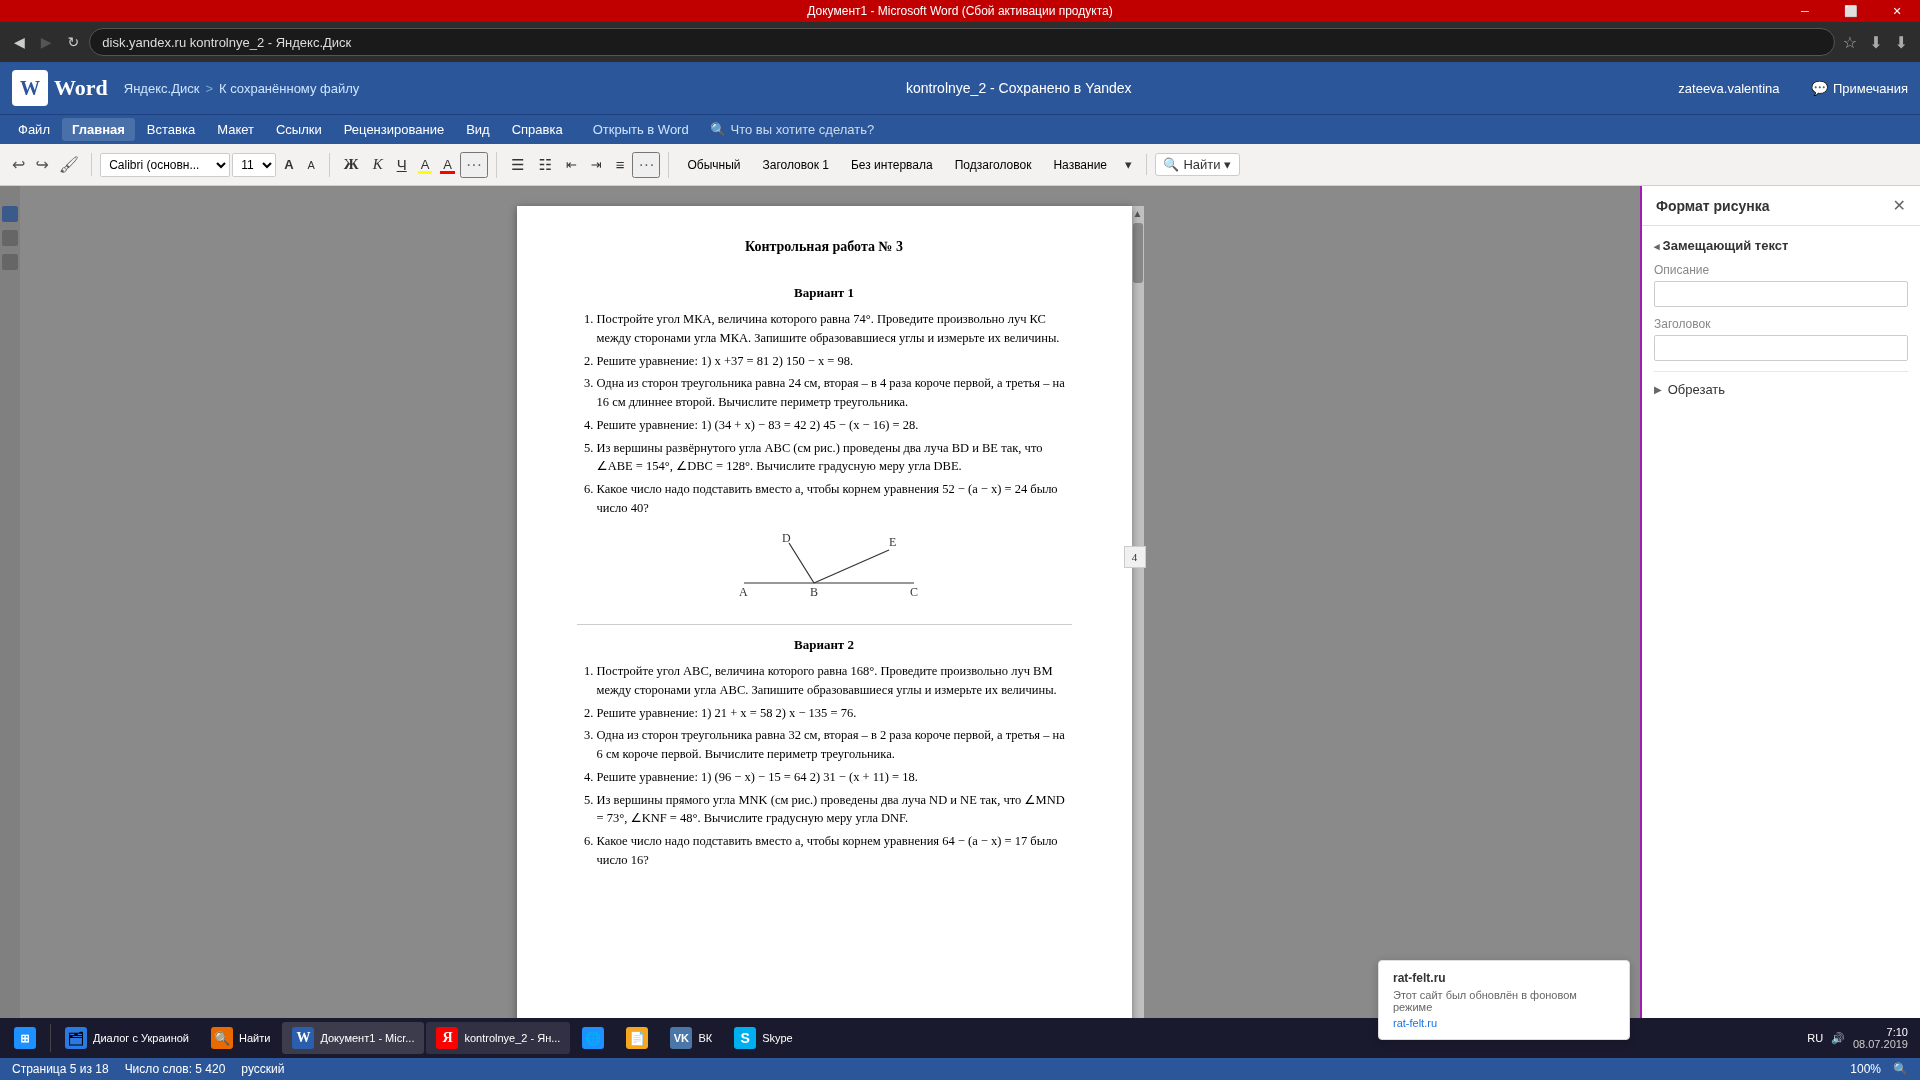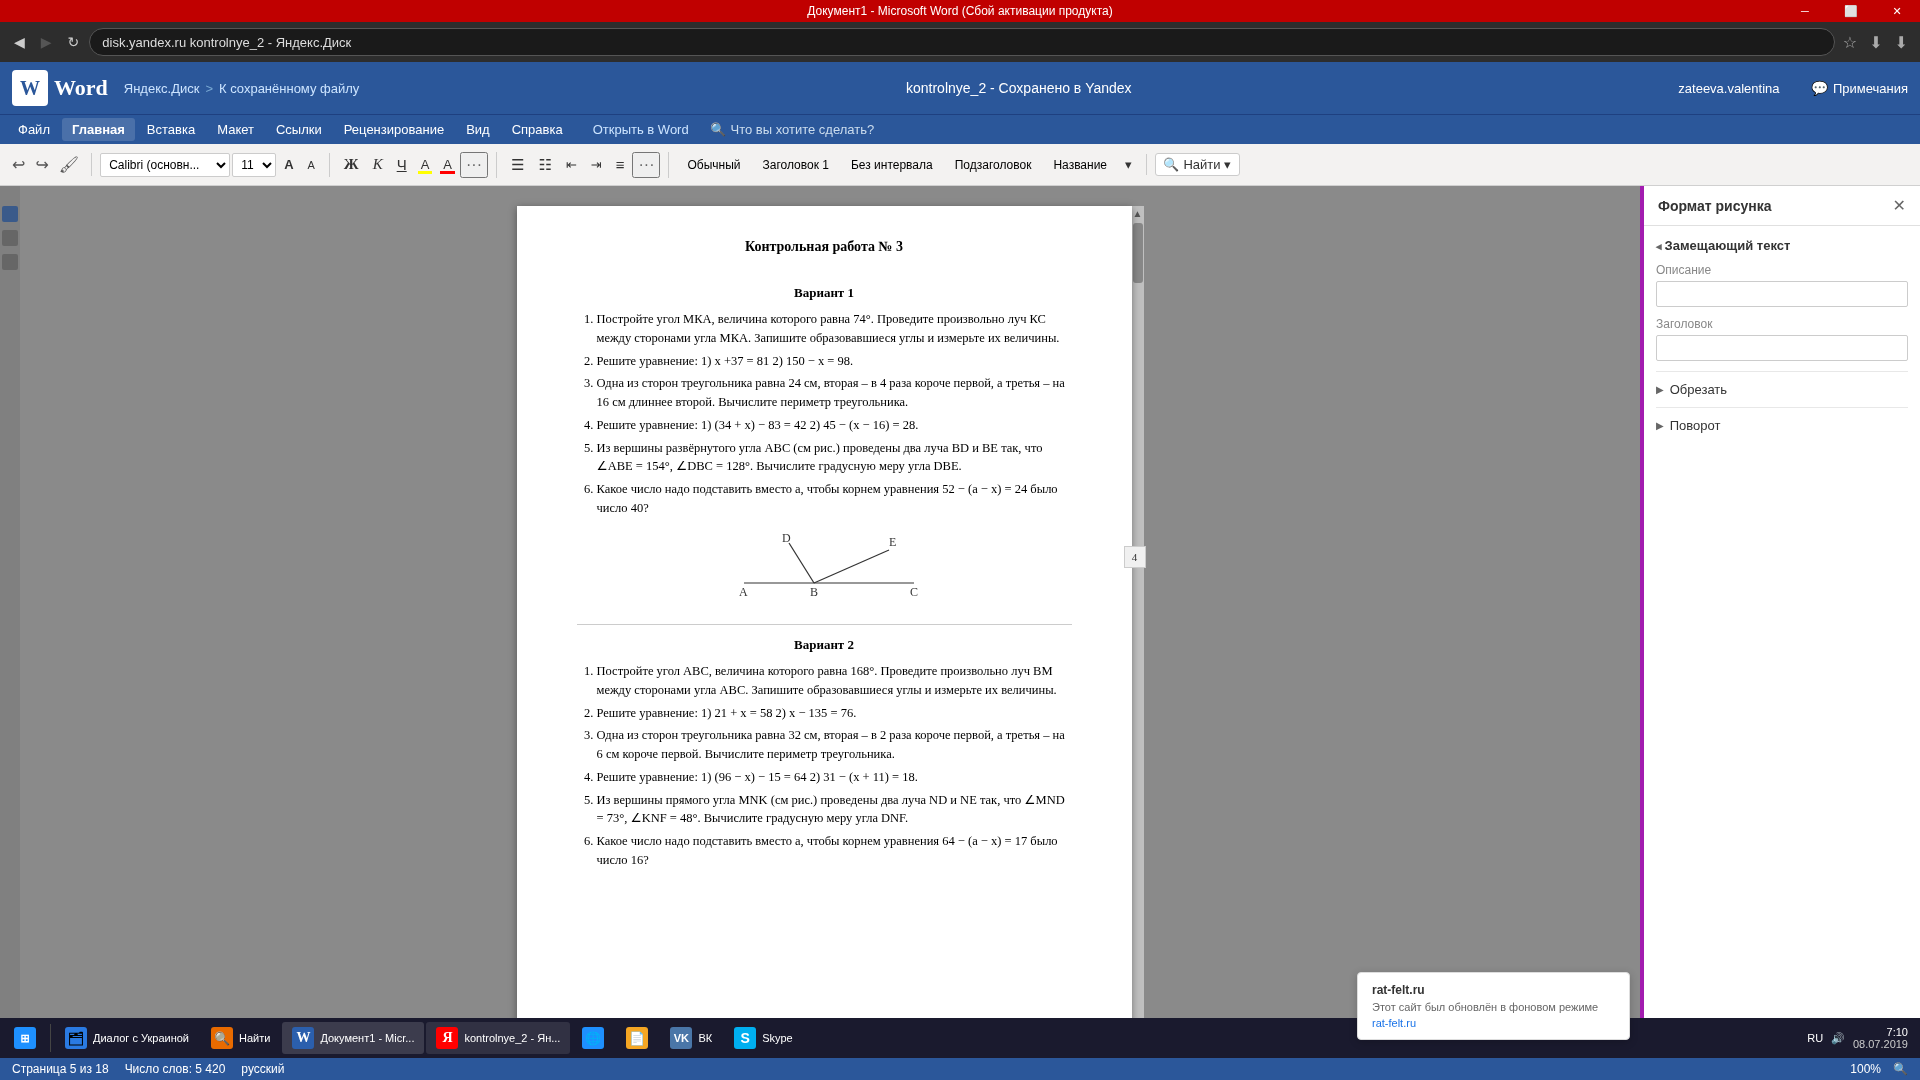--- a/index.html
+++ b/index.html
@@ -116,21 +116,21 @@
     #page h3 { text-align: center; font-size: 13px; font-weight: bold; margin-bottom: 8px; }
     #page ol { margin-left: 20px; margin-bottom: 6px; }
     #page ol li { margin-bottom: 4px; font-size: 12.5px; }
     .variant-section { margin-bottom: 16px; }
     .diagram { margin: 10px auto; text-align: center; width: 220px; position: relative; height: 80px; }
 
     
     #right-panel {
       width: 280px;
       background: white;
-      border-left: 4px solid #a21caf;
+      border-left: 2px solid #a21caf;
       display: flex;
       flex-direction: column;
     }
     #right-panel-header {
       display: flex;
       align-items: center;
       justify-content: space-between;
       padding: 10px 14px;
       border-bottom: 1px solid #e0e0e0;
       font-size: 14px;
@@ -145,21 +145,21 @@
     .panel-input { width: 100%; height: 26px; border: 1px solid #ccc; border-radius: 2px; padding: 0 6px; font-size: 12px; color: #999; }
     .panel-section-collapsible { padding: 10px 0; border-top: 1px solid #e8e8e8; }
     .panel-section-label { font-size: 13px; color: #333; font-weight: 500; cursor: pointer; display: flex; align-items: center; gap: 6px; }
     .panel-section-label:before { content: '▶'; font-size: 10px; color: #666; }
 
     
     #notification {
       position: absolute;
       bottom: 40px;
       right: 290px;
-      width: 273px;
+      width: 252px;
       background: white;
       border: 1px solid #ddd;
       border-radius: 4px;
       padding: 10px 14px;
       font-size: 12px;
       box-shadow: 0 2px 8px rgba(0,0,0,0.2);
       z-index: 100;
     }
 
     
@@ -395,23 +395,20 @@
         <div class="panel-field-label">Описание</div>
         <input class="panel-input" type="text" placeholder="" style="">
       </div>
       <div class="panel-field">
         <div class="panel-field-label">Заголовок</div>
         <input class="panel-input" type="text" placeholder="" style="">
       </div>
       <div class="panel-section-collapsible">
         <div class="panel-section-label">Обрезать</div>
       </div>
-      <div class="panel-section-collapsible">
-        <div class="panel-section-label">Поворот</div>
-      </div>
     </div>
   </div>
 </div>
 
 <div id="notification">
   <div style="font-weight:600;color:#333;font-size:12px;margin-bottom:4px;">rat-felt.ru</div>
   <div style="color:#666;font-size:11px;">Этот сайт был обновлён в фоновом режиме</div>
   <div style="color:#1a73e8;font-size:11px;margin-top:4px;cursor:pointer;">rat-felt.ru</div>
 </div>
 

